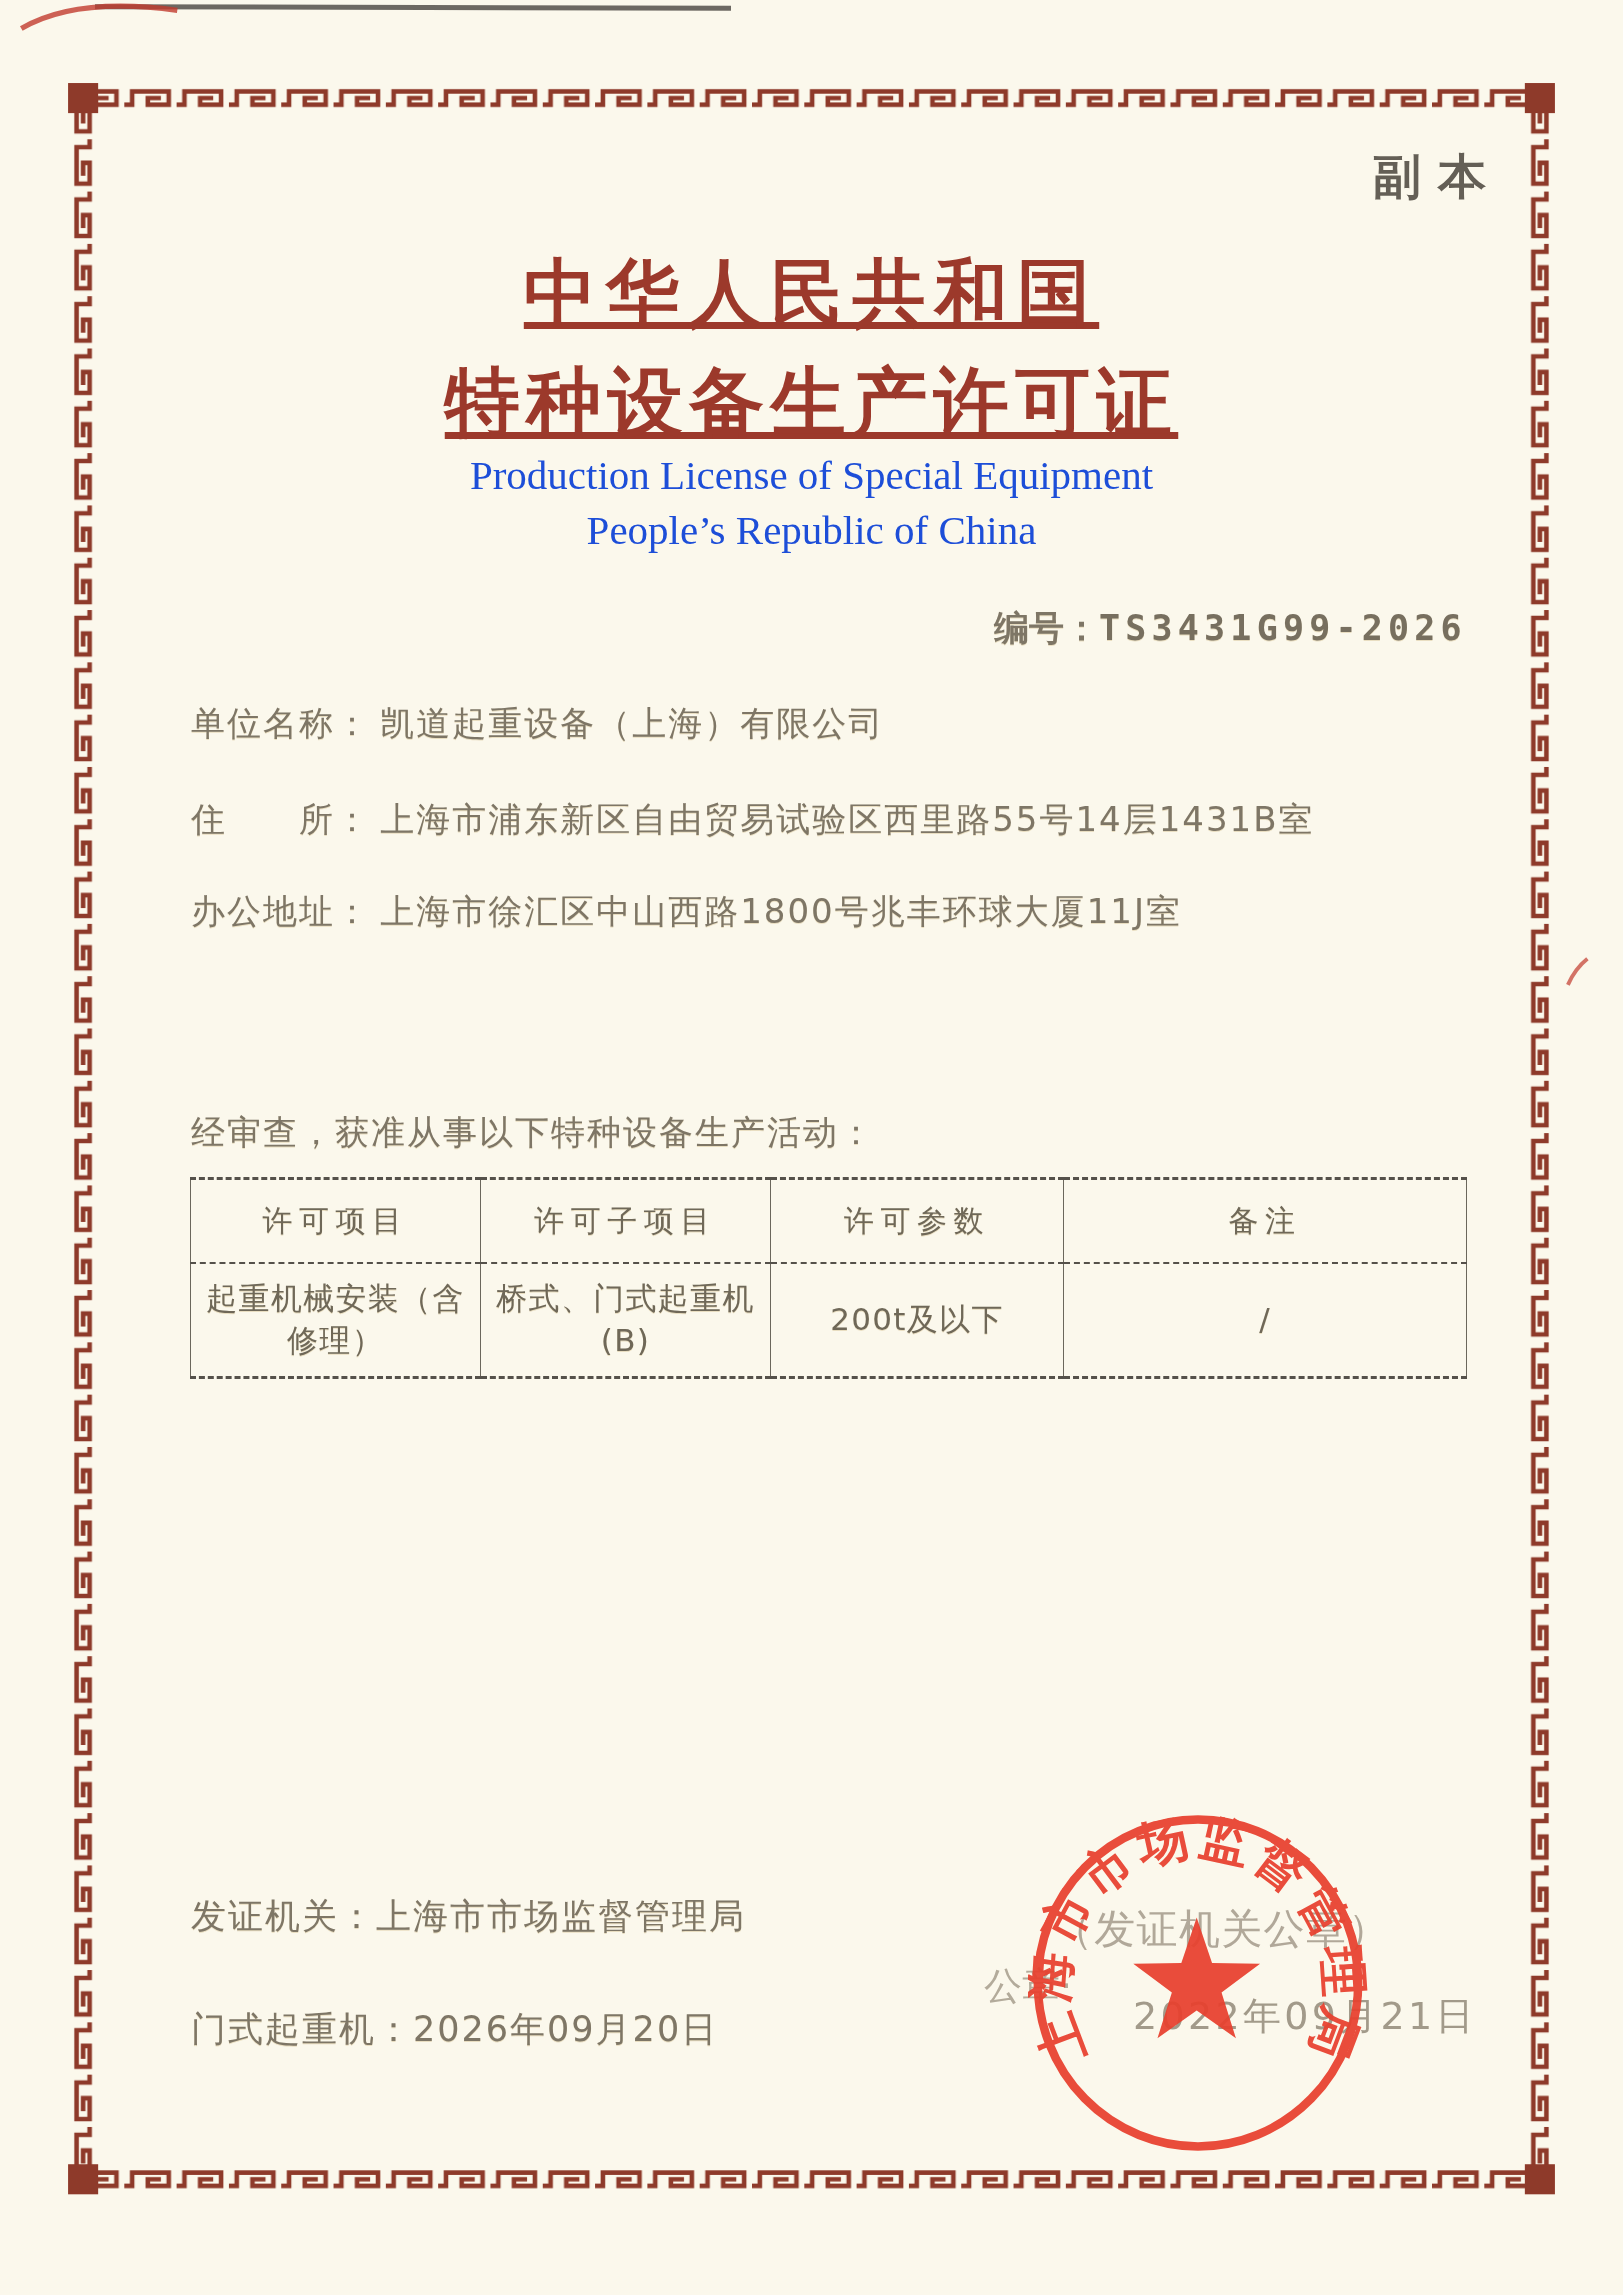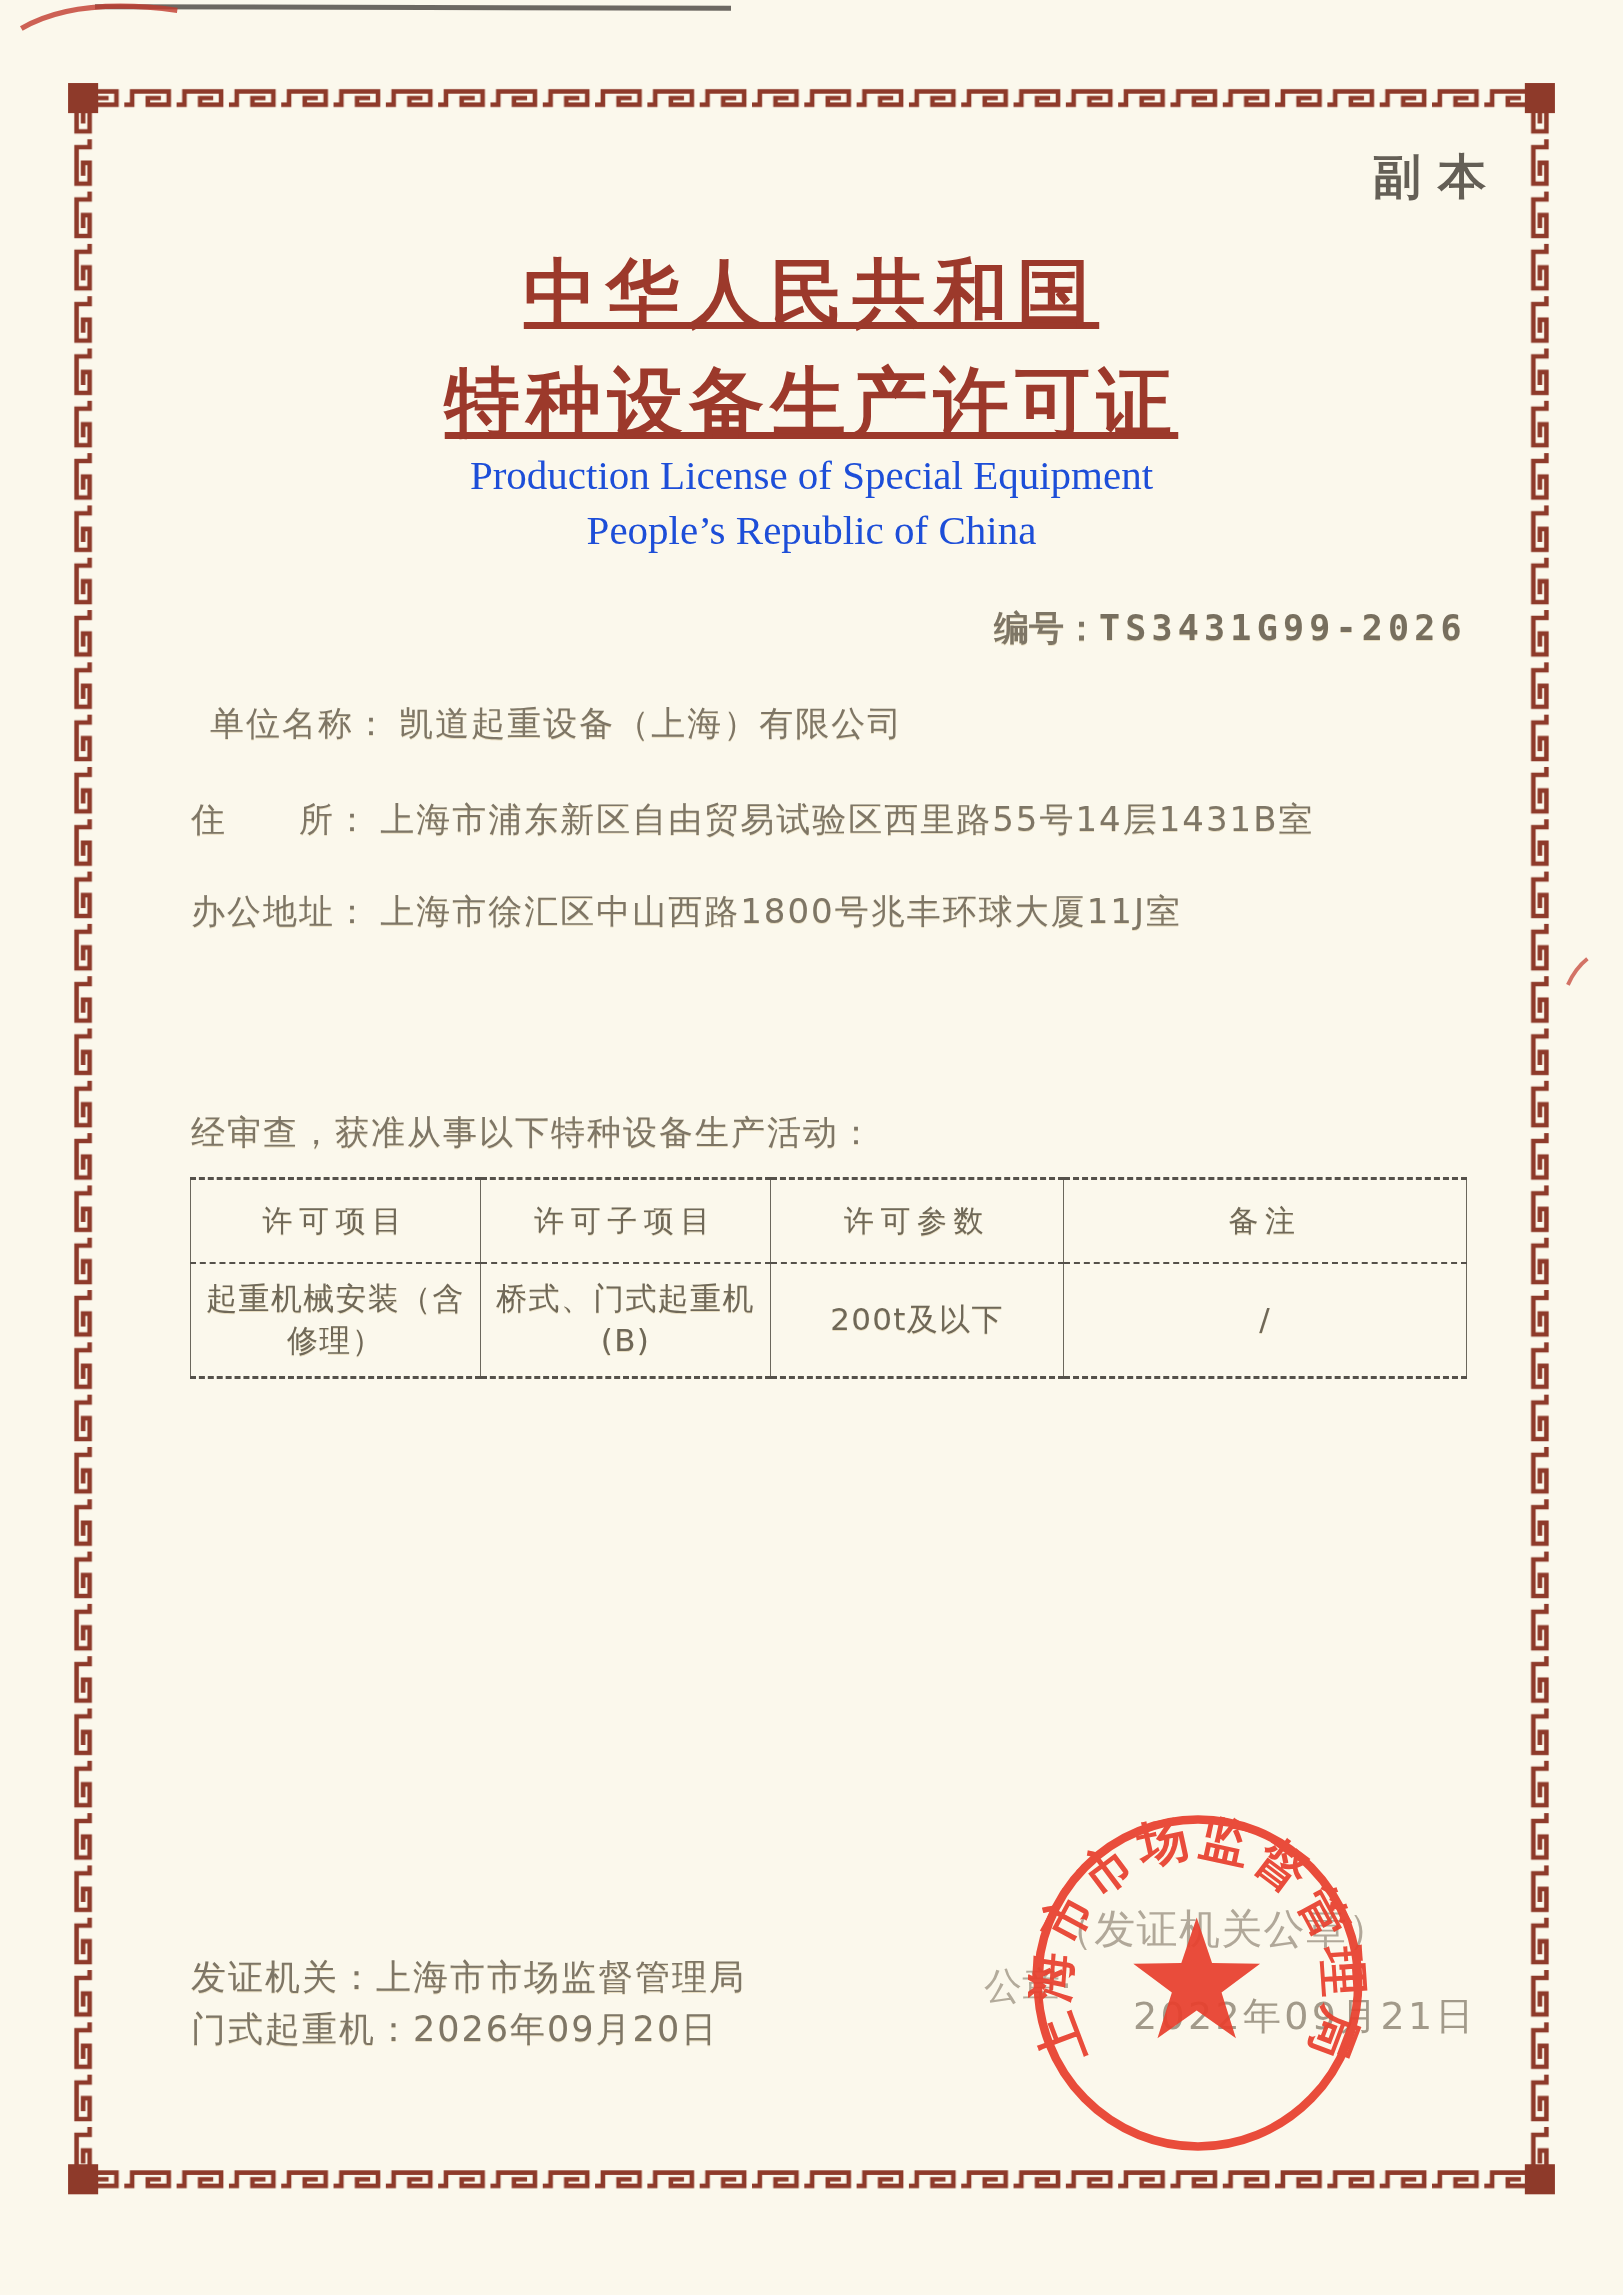--- a/index.html
+++ b/index.html
@@ -15,33 +15,33 @@
   .title-cn2{top:353px;font-size:75px;letter-spacing:6.5px;}
   .title-en{left:0;right:0;text-align:center;font-family:"Liberation Serif",serif;
             color:#1d4ed8;}
   .title-en1{top:451px;font-size:41px;}
   .title-en2{top:506px;font-size:41px;}
   .dotmx{color:#7e7666;text-shadow:0 0.7px 0 rgba(187,156,82,.28);}
   .serial{left:994px;top:605px;font-size:35px;font-weight:bold;}
   .serial .val{font-family:"DejaVu Sans Mono",monospace;letter-spacing:5.2px;color:#776f5f;}
   .field{left:191px;font-size:34px;letter-spacing:2px;white-space:nowrap;}
   .field .lbl{margin-right:9.2px;}
-  .f0{top:701px;margin-left:19px;} .f1{top:797px;} .f2{top:889px;}
+  .f0{top:701px;} .f1{top:797px;} .f2{top:889px;}
   .intro{left:191px;top:1110px;font-size:34px;letter-spacing:2px;}
   
   .lic-table{left:190px;top:1177px;width:1275px;border-collapse:collapse;table-layout:fixed;}
   .lic-table td,.lic-table th{border-left:1.3px solid #6b675c;border-right:1.3px solid #6b675c;
       text-align:center;vertical-align:middle;font-weight:normal;
       color:#6f6858;text-shadow:0 0.7px 0 rgba(187,156,82,.28);}
   .lic-table thead th{height:80px;font-size:30px;letter-spacing:6.5px;
       border-top:3.3px dashed #55514a;border-bottom:2.6px dashed #55514a;}
   .lic-table tbody td{height:110px;font-size:31px;line-height:1.35;letter-spacing:1.3px;
       border-bottom:3.3px dashed #55514a;}
   
-  .issuer{left:191px;top:1954px;font-size:35px;letter-spacing:2px;}
+  .issuer{left:191px;top:1893px;font-size:35px;letter-spacing:2px;}
   .validity{left:191px;top:2006px;font-size:35px;letter-spacing:2px;}
   
   .ghost{color:#a9a091;text-shadow:none;}
   .seal-note{left:1052px;top:1902px;font-size:41px;letter-spacing:1.3px;opacity:.9;}
   .seal-frag{left:984px;top:1961px;font-size:38px;color:#b3ab9b;}
   .issue-date{left:1133px;top:1991px;font-size:38px;letter-spacing:3.3px;color:#a29a8a;}
   .stamp{left:1028px;top:1813px;opacity:.93;}
   
   .topline{left:95px;top:5.2px;width:636px;height:4.6px;background:#34312c;opacity:.72;
            transform:rotate(.15deg);}

